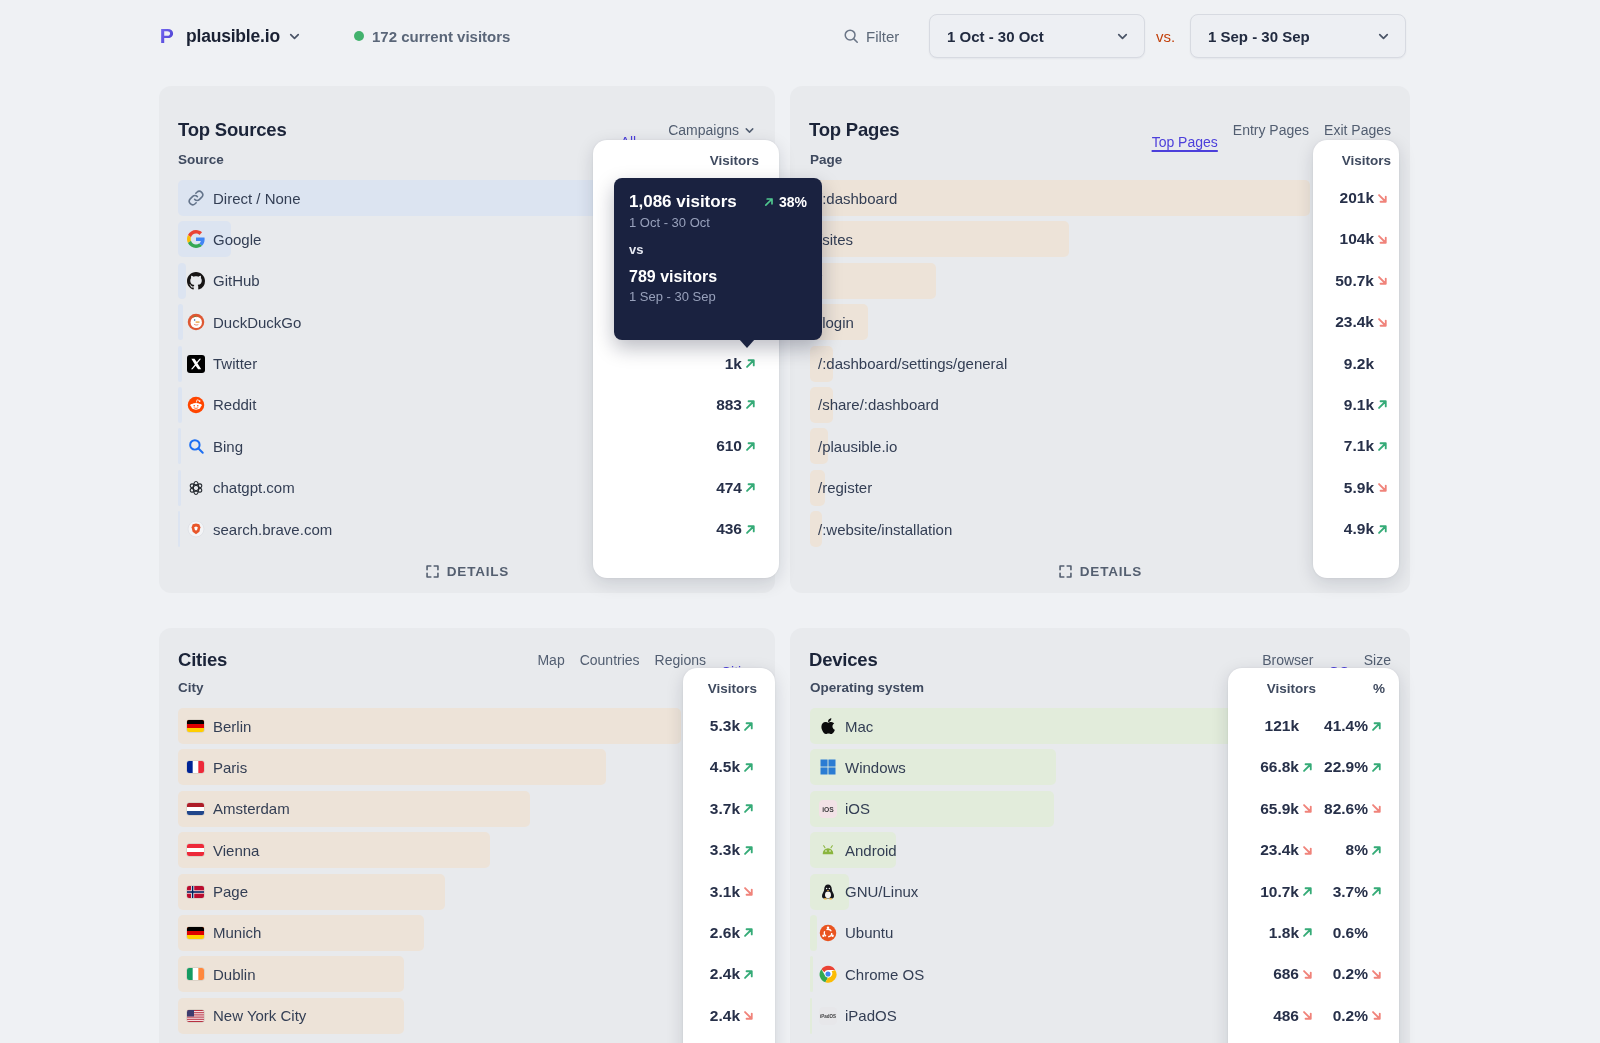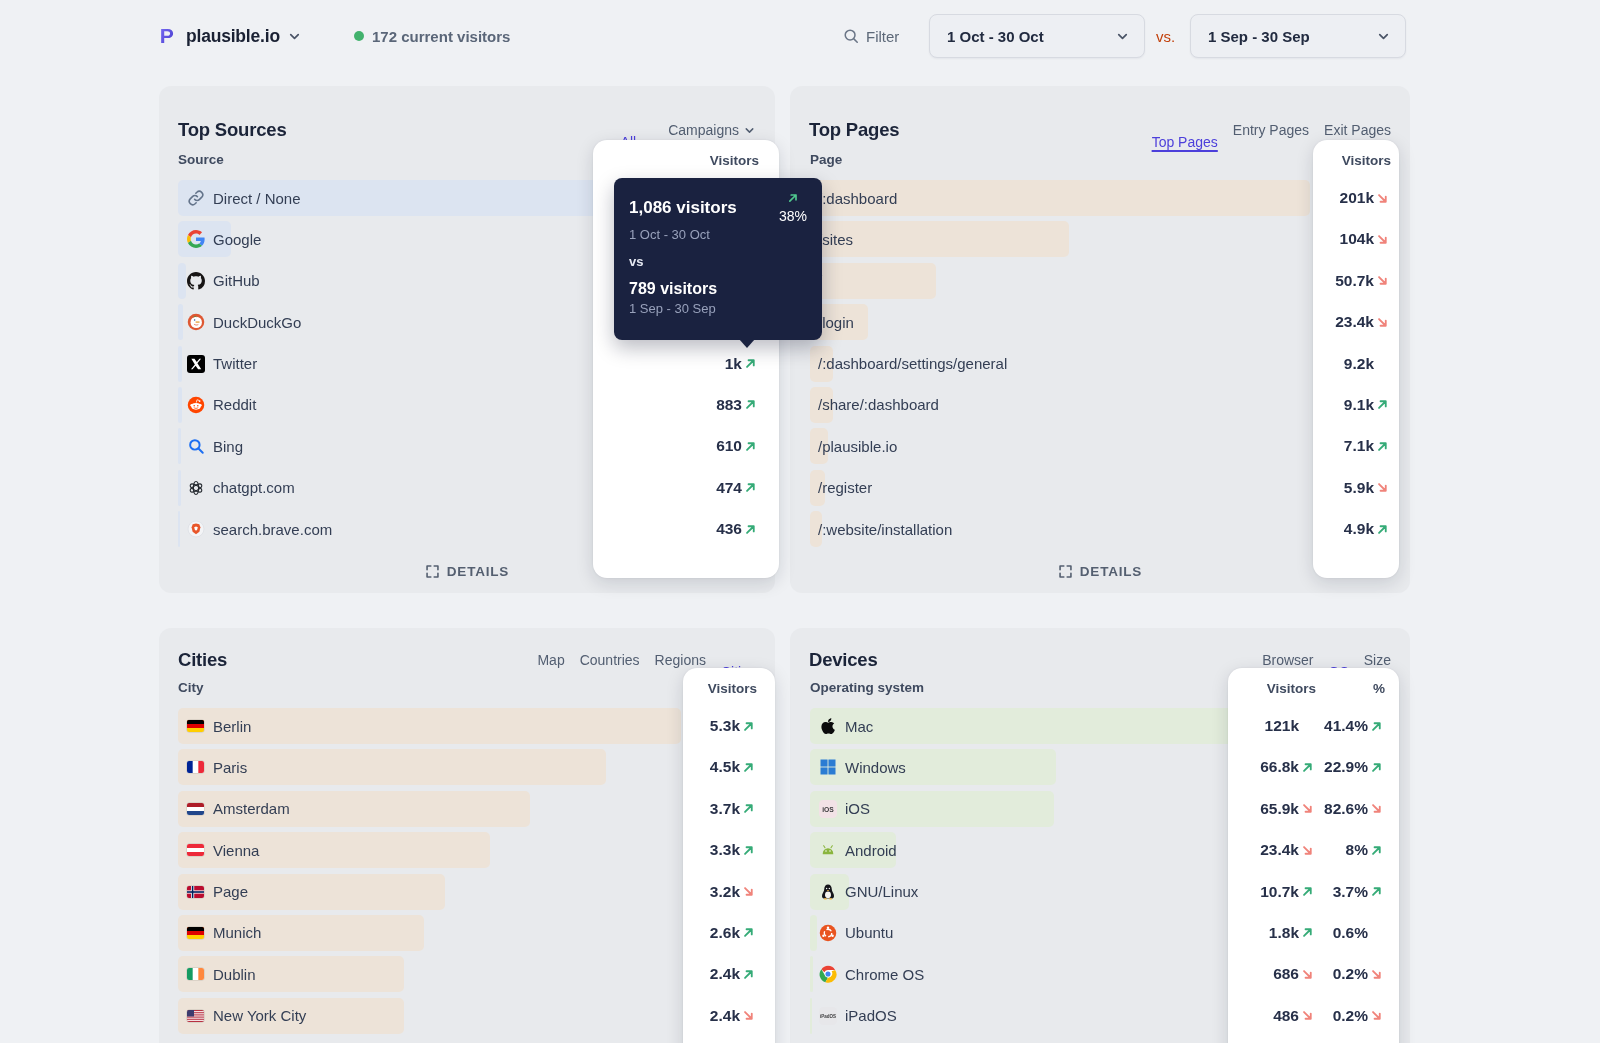--- a/index.html
+++ b/index.html
@@ -81,21 +81,21 @@
   .vrow.dev .vpct{width:52px;text-align:right;font-size:15.5px;font-weight:600;color:#273049;}
   .t-up{color:#35ab77;} .t-down{color:#f0837a;}
   
   .tooltip{position:absolute;left:614px;top:178px;width:208px;height:162px;box-sizing:border-box;
            background:#1a2240;border-radius:8px;z-index:20;padding:14px 15px;color:#fff;
            box-shadow:0 8px 20px rgba(10,15,40,.28);}
   .tooltip::after{content:"";position:absolute;left:125px;bottom:-8px;width:0;height:0;
            border-left:8px solid transparent;border-right:8px solid transparent;border-top:9px solid #1a2240;}
   .tt-row1{display:flex;align-items:center;justify-content:space-between;}
   .tt-val1{font-size:17px;font-weight:700;}
-  .tt-chg{display:flex;align-items:center;gap:4px;font-size:14px;font-weight:400;flex-direction:column;}
+  .tt-chg{display:flex;align-items:center;gap:4px;font-size:14px;font-weight:700;}
   .tooltip .t-up{color:#4fc68e;} .tt-chg svg{width:12px;height:12px;}
   .tt-period{font-size:13px;color:#98a1bb;margin-top:3px;}
   .tt-vs{font-size:13px;font-weight:700;color:#e6e9f2;margin-top:12px;}
   .tt-val2{font-size:16px;font-weight:700;margin-top:11px;}
 </style>
 </head>
 <body>
 
 <div class="page">
 
@@ -640,21 +640,21 @@
           </div>
           <div class="vrow">
             <span class="vval">3.3k</span>
             <span class="varrow t-up">
               <svg viewBox="0 0 12 12" fill="none" stroke="currentColor" stroke-width="1.7" stroke-linecap="round" stroke-linejoin="round">
                 <path d="M2.8 9.2 9 3M4.2 3H9v4.8"></path>
               </svg>
             </span>
           </div>
           <div class="vrow">
-            <span class="vval">3.2k</span>
+            <span class="vval">3.1k</span>
             <span class="varrow t-down">
               <svg viewBox="0 0 12 12" fill="none" stroke="currentColor" stroke-width="1.7" stroke-linecap="round" stroke-linejoin="round">
                 <path d="M2.8 2.8 9 9M4.2 9H9V4.2"></path>
               </svg>
             </span>
           </div>
           <div class="vrow">
             <span class="vval">2.6k</span>
             <span class="varrow t-up">
               <svg viewBox="0 0 12 12" fill="none" stroke="currentColor" stroke-width="1.7" stroke-linecap="round" stroke-linejoin="round">

